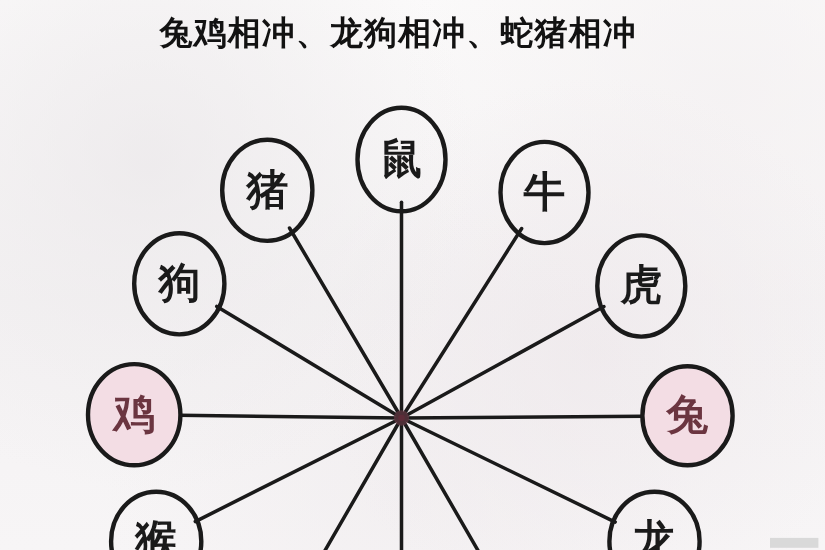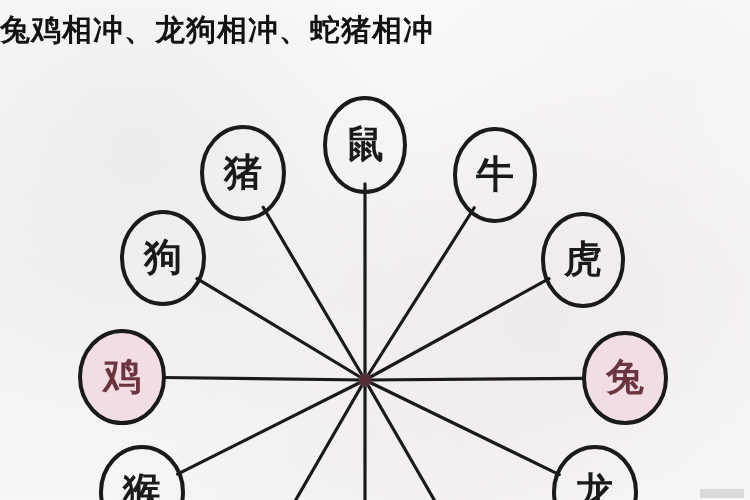--- a/index.html
+++ b/index.html
@@ -23,23 +23,23 @@
       radial-gradient(circle at 18% 30%, rgba(235,232,234,0.75) 0%, rgba(255,255,255,0) 42%),
       radial-gradient(circle at 72% 64%, rgba(238,232,235,0.7) 0%, rgba(255,255,255,0) 40%),
       radial-gradient(circle at 48% 88%, rgba(240,236,238,0.6) 0%, rgba(255,255,255,0) 45%),
       radial-gradient(circle at 88% 18%, rgba(244,241,242,0.8) 0%, rgba(255,255,255,0) 38%),
       linear-gradient(180deg, #fbfafa 0%, #f4f2f3 55%, #f7f5f6 100%);
     pointer-events: none;
   }
   #title {
     position: absolute;
     top: 10px;
-    left: 0;
+    left: 16px;
     width: 692px;
-    text-align: left;
+    text-align: center;
     font-size: 30px;
     font-weight: bold;
     letter-spacing: 1px;
     color: #121212;
     font-family: "DejaVu Sans", "Liberation Sans", sans-serif;
     white-space: nowrap;
   }
   #wheel {
     position: absolute;
     inset: 0;

